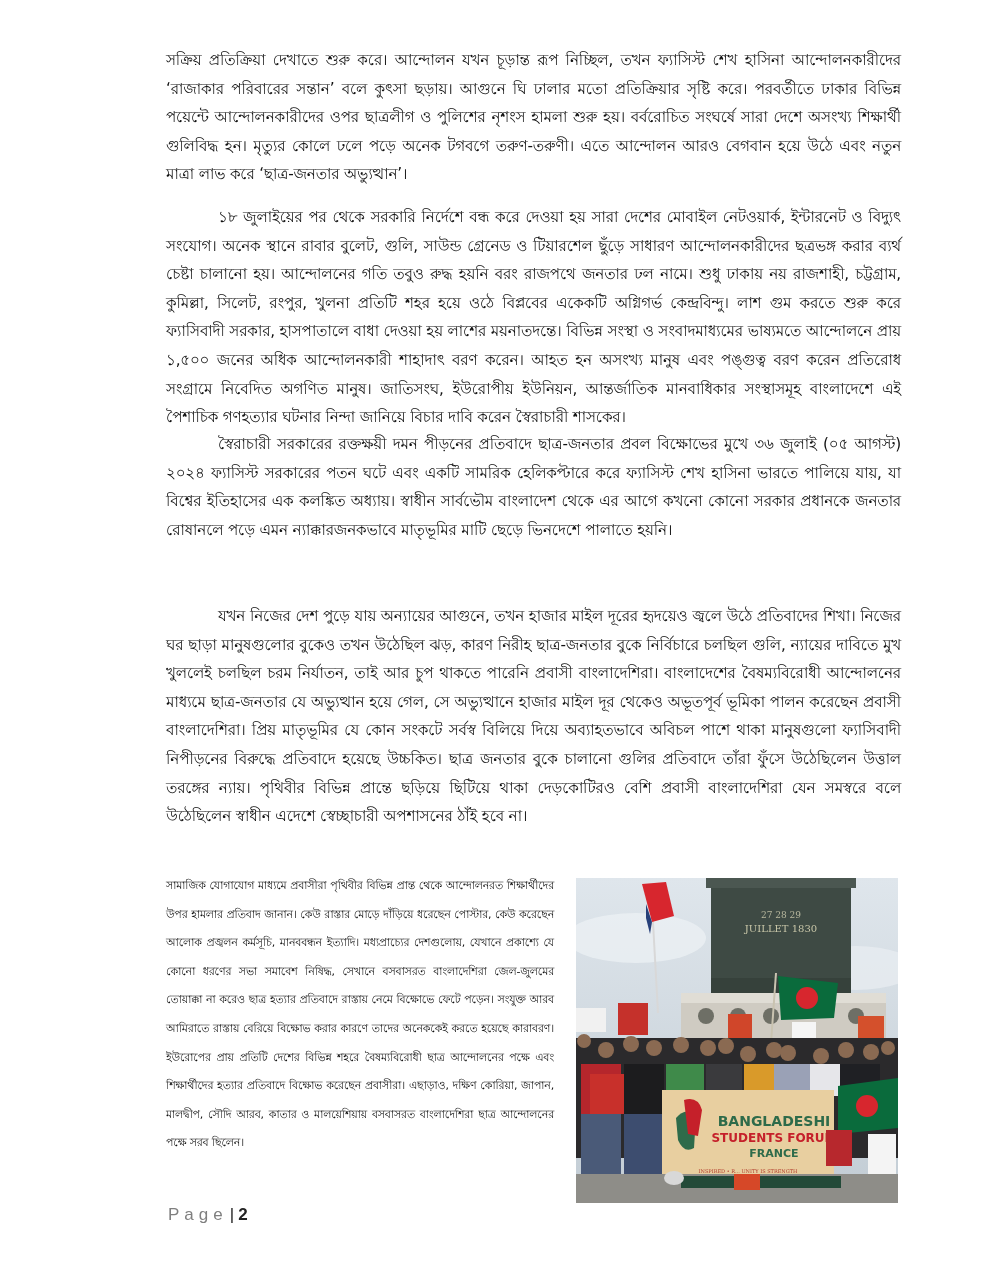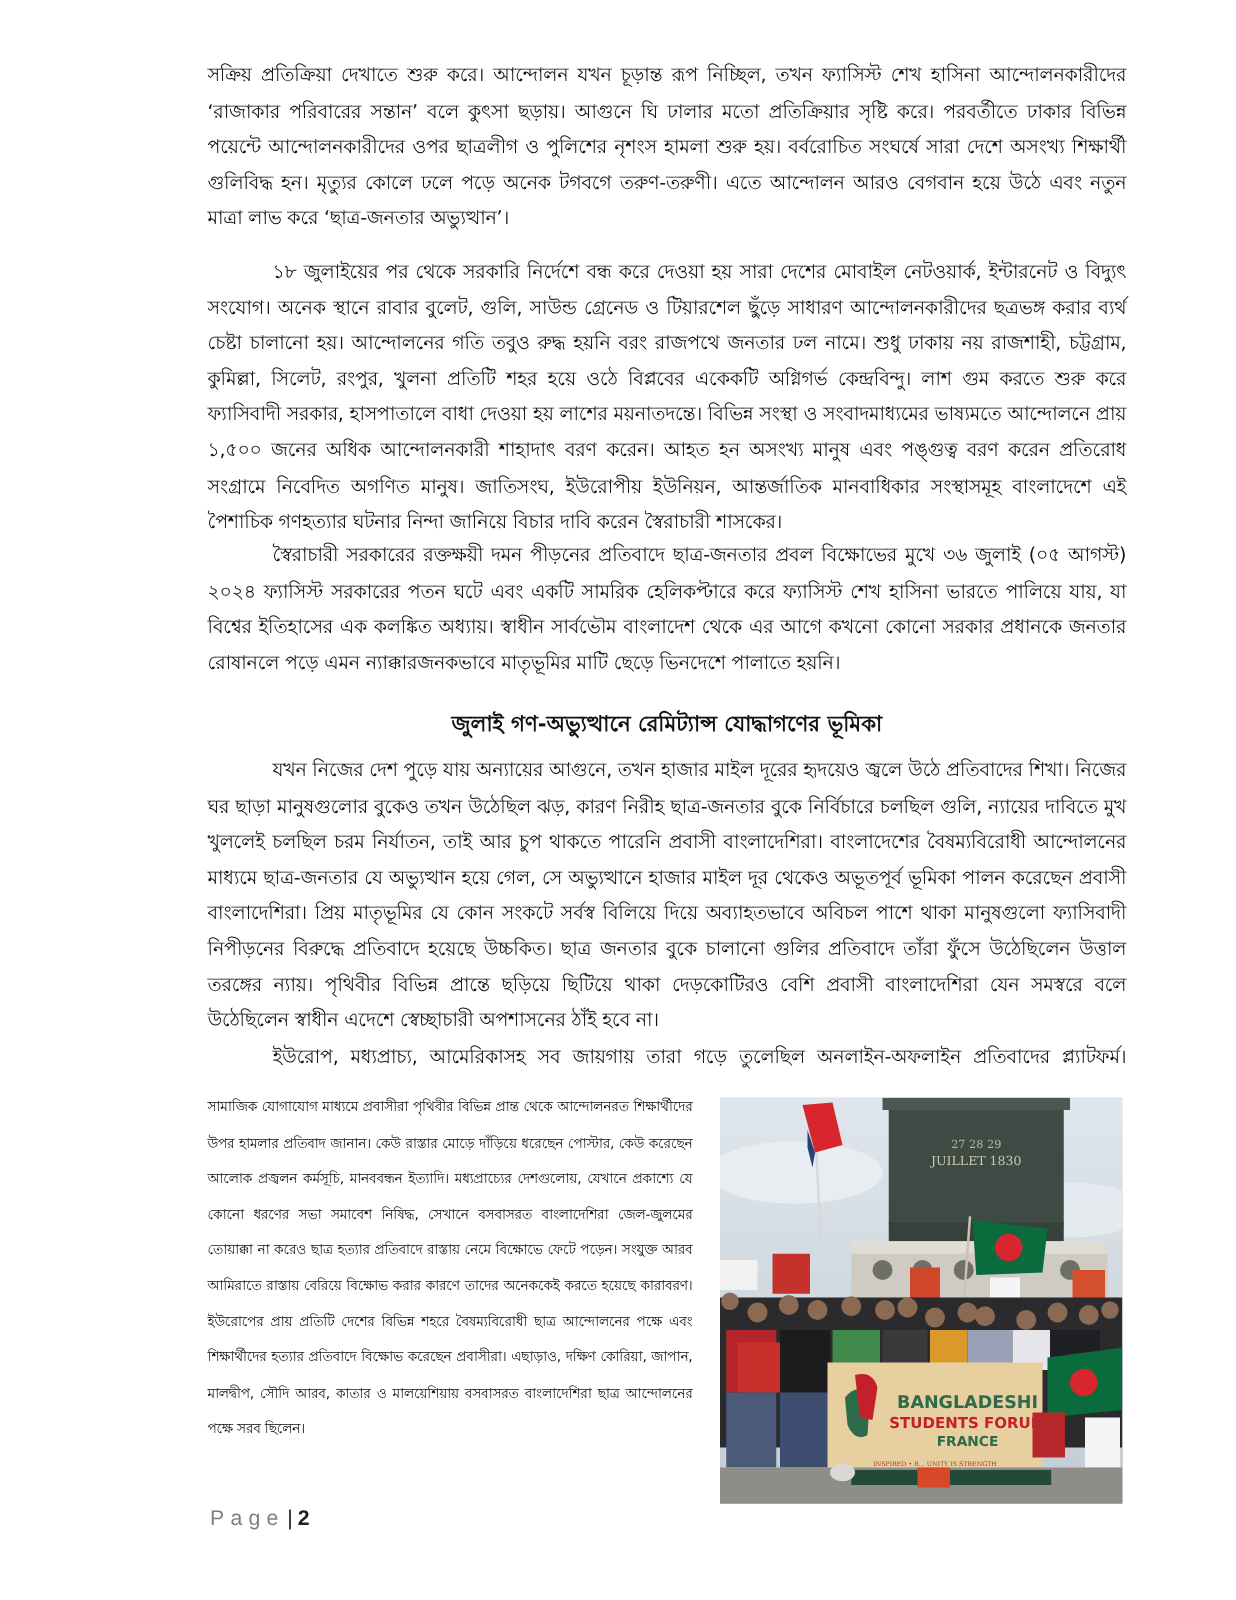--- a/index.html
+++ b/index.html
@@ -24,25 +24,23 @@
 <body>
 
 <div class="page">
 
   <p class="para" style="top:46px;">সক্রিয় প্রতিক্রিয়া দেখাতে শুরু করে। আন্দোলন যখন চূড়ান্ত রূপ নিচ্ছিল, তখন ফ্যাসিস্ট শেখ হাসিনা আন্দোলনকারীদের ‘রাজাকার পরিবারের সন্তান’ বলে কুৎসা ছড়ায়। আগুনে ঘি ঢালার মতো প্রতিক্রিয়ার সৃষ্টি করে। পরবর্তীতে ঢাকার বিভিন্ন পয়েন্টে আন্দোলনকারীদের ওপর ছাত্রলীগ ও পুলিশের নৃশংস হামলা শুরু হয়। বর্বরোচিত সংঘর্ষে সারা দেশে অসংখ্য শিক্ষার্থী গুলিবিদ্ধ হন। মৃত্যুর কোলে ঢলে পড়ে অনেক টগবগে তরুণ-তরুণী। এতে আন্দোলন আরও বেগবান হয়ে উঠে এবং নতুন মাত্রা লাভ করে ‘ছাত্র-জনতার অভ্যুত্থান’।</p>
 
   <p class="para indent" style="top:203px;">১৮ জুলাইয়ের পর থেকে সরকারি নির্দেশে বন্ধ করে দেওয়া হয় সারা দেশের মোবাইল নেটওয়ার্ক, ইন্টারনেট ও বিদ্যুৎ সংযোগ। অনেক স্থানে রাবার বুলেট, গুলি, সাউন্ড গ্রেনেড ও টিয়ারশেল ছুঁড়ে সাধারণ আন্দোলনকারীদের ছত্রভঙ্গ করার ব্যর্থ চেষ্টা চালানো হয়। আন্দোলনের গতি তবুও রুদ্ধ হয়নি বরং রাজপথে জনতার ঢল নামে। শুধু ঢাকায় নয় রাজশাহী, চট্টগ্রাম, কুমিল্লা, সিলেট, রংপুর, খুলনা প্রতিটি শহর হয়ে ওঠে বিপ্লবের একেকটি অগ্নিগর্ভ কেন্দ্রবিন্দু। লাশ গুম করতে শুরু করে ফ্যাসিবাদী সরকার, হাসপাতালে বাধা দেওয়া হয় লাশের ময়নাতদন্তে। বিভিন্ন সংস্থা ও সংবাদমাধ্যমের ভাষ্যমতে আন্দোলনে প্রায় ১,৫০০ জনের অধিক আন্দোলনকারী শাহাদাৎ বরণ করেন। আহত হন অসংখ্য মানুষ এবং পঙ্গুত্ব বরণ করেন প্রতিরোধ সংগ্রামে নিবেদিত অগণিত মানুষ। জাতিসংঘ, ইউরোপীয় ইউনিয়ন, আন্তর্জাতিক মানবাধিকার সংস্থাসমূহ বাংলাদেশে এই পৈশাচিক গণহত্যার ঘটনার নিন্দা জানিয়ে বিচার দাবি করেন স্বৈরাচারী শাসকের।</p>
 
   <p class="para indent" style="top:430px;">স্বৈরাচারী সরকারের রক্তক্ষয়ী দমন পীড়নের প্রতিবাদে ছাত্র-জনতার প্রবল বিক্ষোভের মুখে ৩৬ জুলাই (০৫ আগস্ট) ২০২৪ ফ্যাসিস্ট সরকারের পতন ঘটে এবং একটি সামরিক হেলিকপ্টারে করে ফ্যাসিস্ট শেখ হাসিনা ভারতে পালিয়ে যায়, যা বিশ্বের ইতিহাসের এক কলঙ্কিত অধ্যায়। স্বাধীন সার্বভৌম বাংলাদেশ থেকে এর আগে কখনো কোনো সরকার প্রধানকে জনতার রোষানলে পড়ে এমন ন্যাক্কারজনকভাবে মাতৃভূমির মাটি ছেড়ে ভিনদেশে পালাতে হয়নি।</p>
 
-  <h2 class="heading">জুলাই গণ-অভ্যুত্থানে রেমিট্যান্স যোদ্ধাগণের ভূমিকা</h2>
 
   <p class="para indent" style="top:602px;">যখন নিজের দেশ পুড়ে যায় অন্যায়ের আগুনে, তখন হাজার মাইল দূরের হৃদয়েও জ্বলে উঠে প্রতিবাদের শিখা। নিজের ঘর ছাড়া মানুষগুলোর বুকেও তখন উঠেছিল ঝড়, কারণ নিরীহ ছাত্র-জনতার বুকে নির্বিচারে চলছিল গুলি, ন্যায়ের দাবিতে মুখ খুললেই চলছিল চরম নির্যাতন, তাই আর চুপ থাকতে পারেনি প্রবাসী বাংলাদেশিরা। বাংলাদেশের বৈষম্যবিরোধী আন্দোলনের মাধ্যমে ছাত্র-জনতার যে অভ্যুত্থান হয়ে গেল, সে অভ্যুত্থানে হাজার মাইল দূর থেকেও অভূতপূর্ব ভূমিকা পালন করেছেন প্রবাসী বাংলাদেশিরা। প্রিয় মাতৃভূমির যে কোন সংকটে সর্বস্ব বিলিয়ে দিয়ে অব্যাহতভাবে অবিচল পাশে থাকা মানুষগুলো ফ্যাসিবাদী নিপীড়নের বিরুদ্ধে প্রতিবাদে হয়েছে উচ্চকিত। ছাত্র জনতার বুকে চালানো গুলির প্রতিবাদে তাঁরা ফুঁসে উঠেছিলেন উত্তাল তরঙ্গের ন্যায়। পৃথিবীর বিভিন্ন প্রান্তে ছড়িয়ে ছিটিয়ে থাকা দেড়কোটিরও বেশি প্রবাসী বাংলাদেশিরা যেন সমস্বরে বলে উঠেছিলেন স্বাধীন এদেশে স্বেচ্ছাচারী অপশাসনের ঠাঁই হবে না।</p>
 
-  <p class="para indent" style="top:831px; text-align-last:justify;">ইউরোপ, মধ্যপ্রাচ্য, আমেরিকাসহ সব জায়গায় তারা গড়ে তুলেছিল অনলাইন-অফলাইন প্রতিবাদের প্ল্যাটফর্ম।</p>
 
   <p class="narrow">সামাজিক যোগাযোগ মাধ্যমে প্রবাসীরা পৃথিবীর বিভিন্ন প্রান্ত থেকে আন্দোলনরত শিক্ষার্থীদের উপর হামলার প্রতিবাদ জানান। কেউ রাস্তার মোড়ে দাঁড়িয়ে ধরেছেন পোস্টার, কেউ করেছেন আলোক প্রজ্বলন কর্মসূচি, মানববন্ধন ইত্যাদি। মধ্যপ্রাচ্যের দেশগুলোয়, যেখানে প্রকাশ্যে যে কোনো ধরণের সভা সমাবেশ নিষিদ্ধ, সেখানে বসবাসরত বাংলাদেশিরা জেল-জুলমের তোয়াক্কা না করেও ছাত্র হত্যার প্রতিবাদে রাস্তায় নেমে বিক্ষোভে ফেটে পড়েন। সংযুক্ত আরব আমিরাতে রাস্তায় বেরিয়ে বিক্ষোভ করার কারণে তাদের অনেককেই করতে হয়েছে কারাবরণ। ইউরোপের প্রায় প্রতিটি দেশের বিভিন্ন শহরে বৈষম্যবিরোধী ছাত্র আন্দোলনের পক্ষে এবং শিক্ষার্থীদের হত্যার প্রতিবাদে বিক্ষোভ করেছেন প্রবাসীরা। এছাড়াও, দক্ষিণ কোরিয়া, জাপান, মালদ্বীপ, সৌদি আরব, কাতার ও মালয়েশিয়ায় বসবাসরত বাংলাদেশিরা ছাত্র আন্দোলনের পক্ষে সরব ছিলেন।</p>
 
   <div class="photo">
     <svg width="322" height="325" viewBox="0 0 322 325" xmlns="http://www.w3.org/2000/svg">
       <defs>
         <linearGradient id="sky" x1="0" y1="0" x2="0" y2="1">
           <stop offset="0" stop-color="#dfe6ec"></stop>
           <stop offset="1" stop-color="#c2ccd4"></stop>
         </linearGradient>

